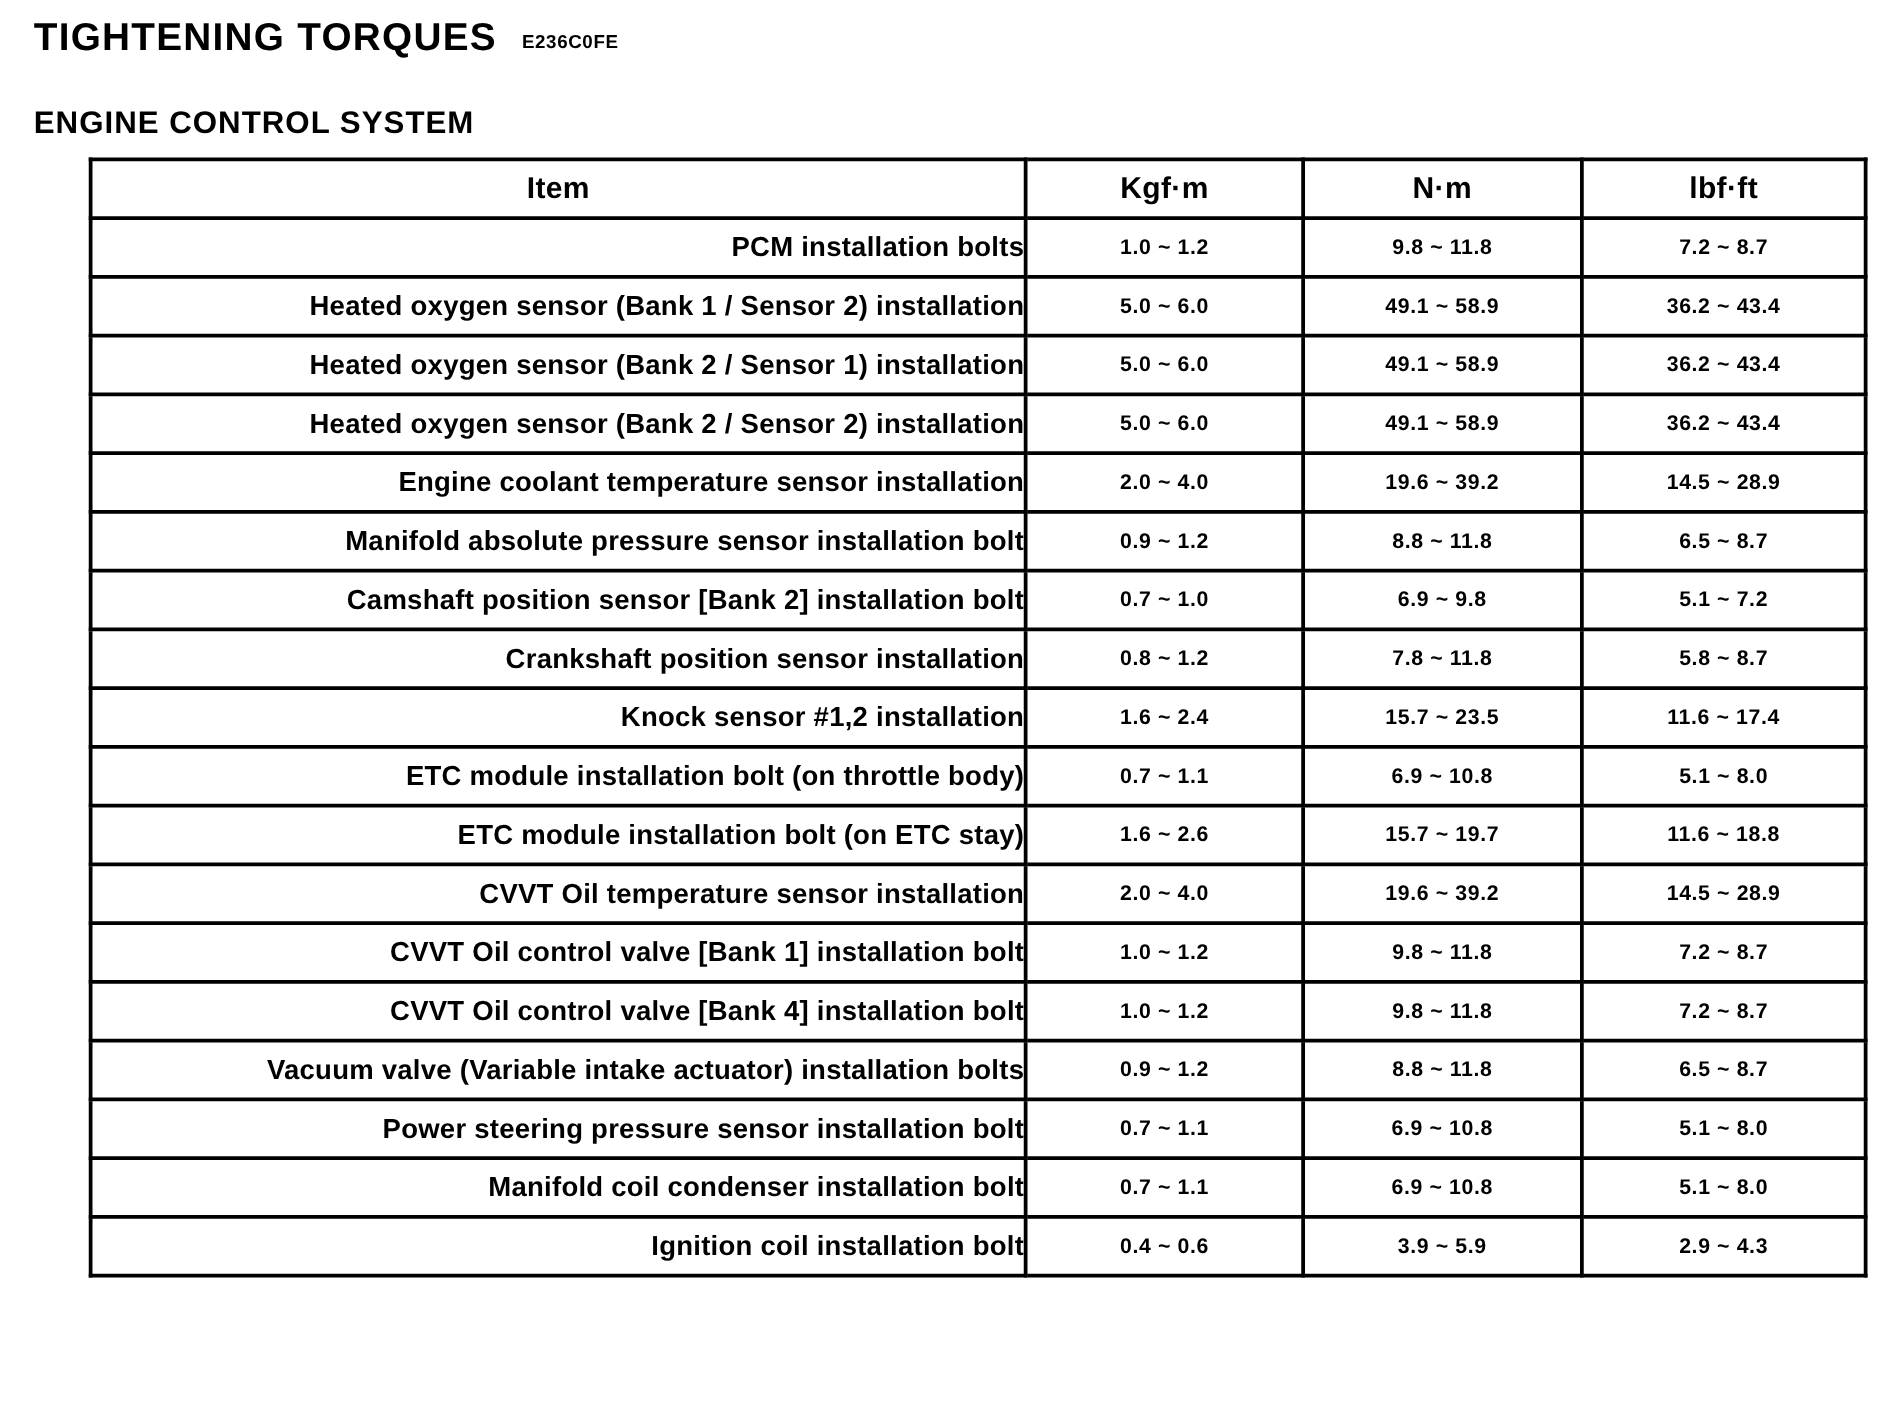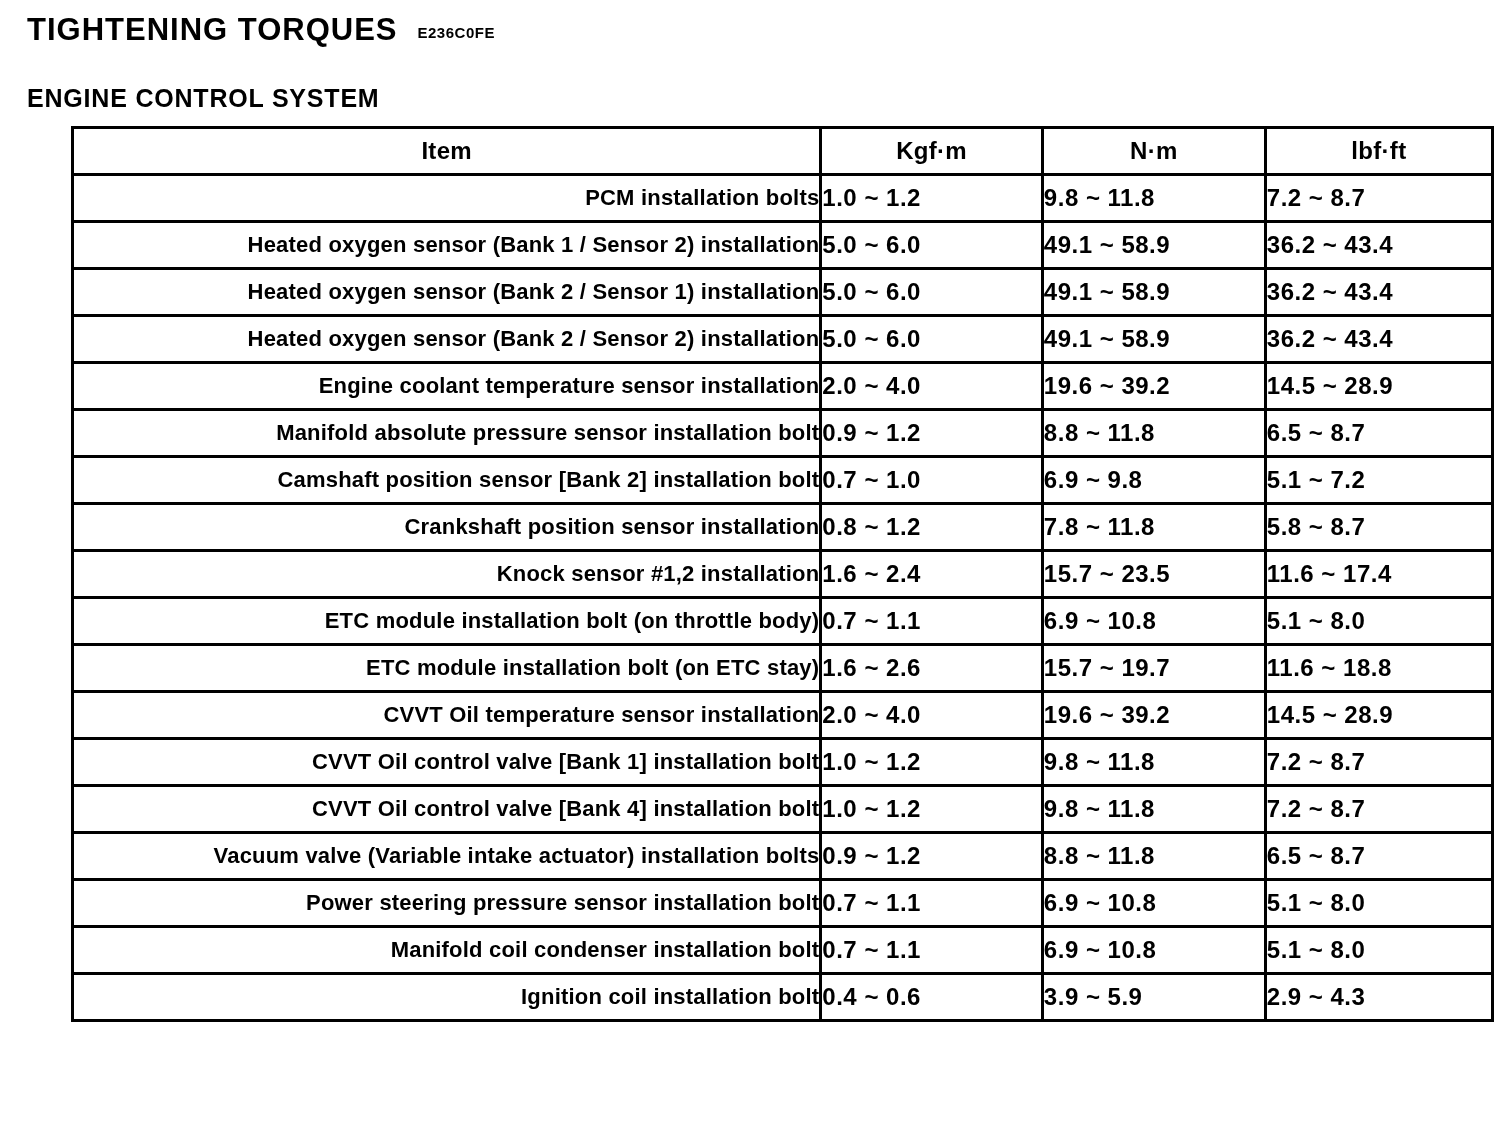--- a/index.html
+++ b/index.html
@@ -56,22 +56,22 @@
     letter-spacing: 0.3px;
   }
   table.torque td.item {
     font-size: 22px;
     text-align: right;
     padding-left: 13px;
     vertical-align: middle;
     letter-spacing: 0.2px;
   }
   table.torque td.val {
-    font-size: 24px;
-    text-align: left;
+    font-size: 17px;
+    text-align: center;
     vertical-align: middle;
     letter-spacing: 0.5px;
   }
 </style>
 </head>
 <body>
 
 <div class="page">
 
   <div class="title-row">

